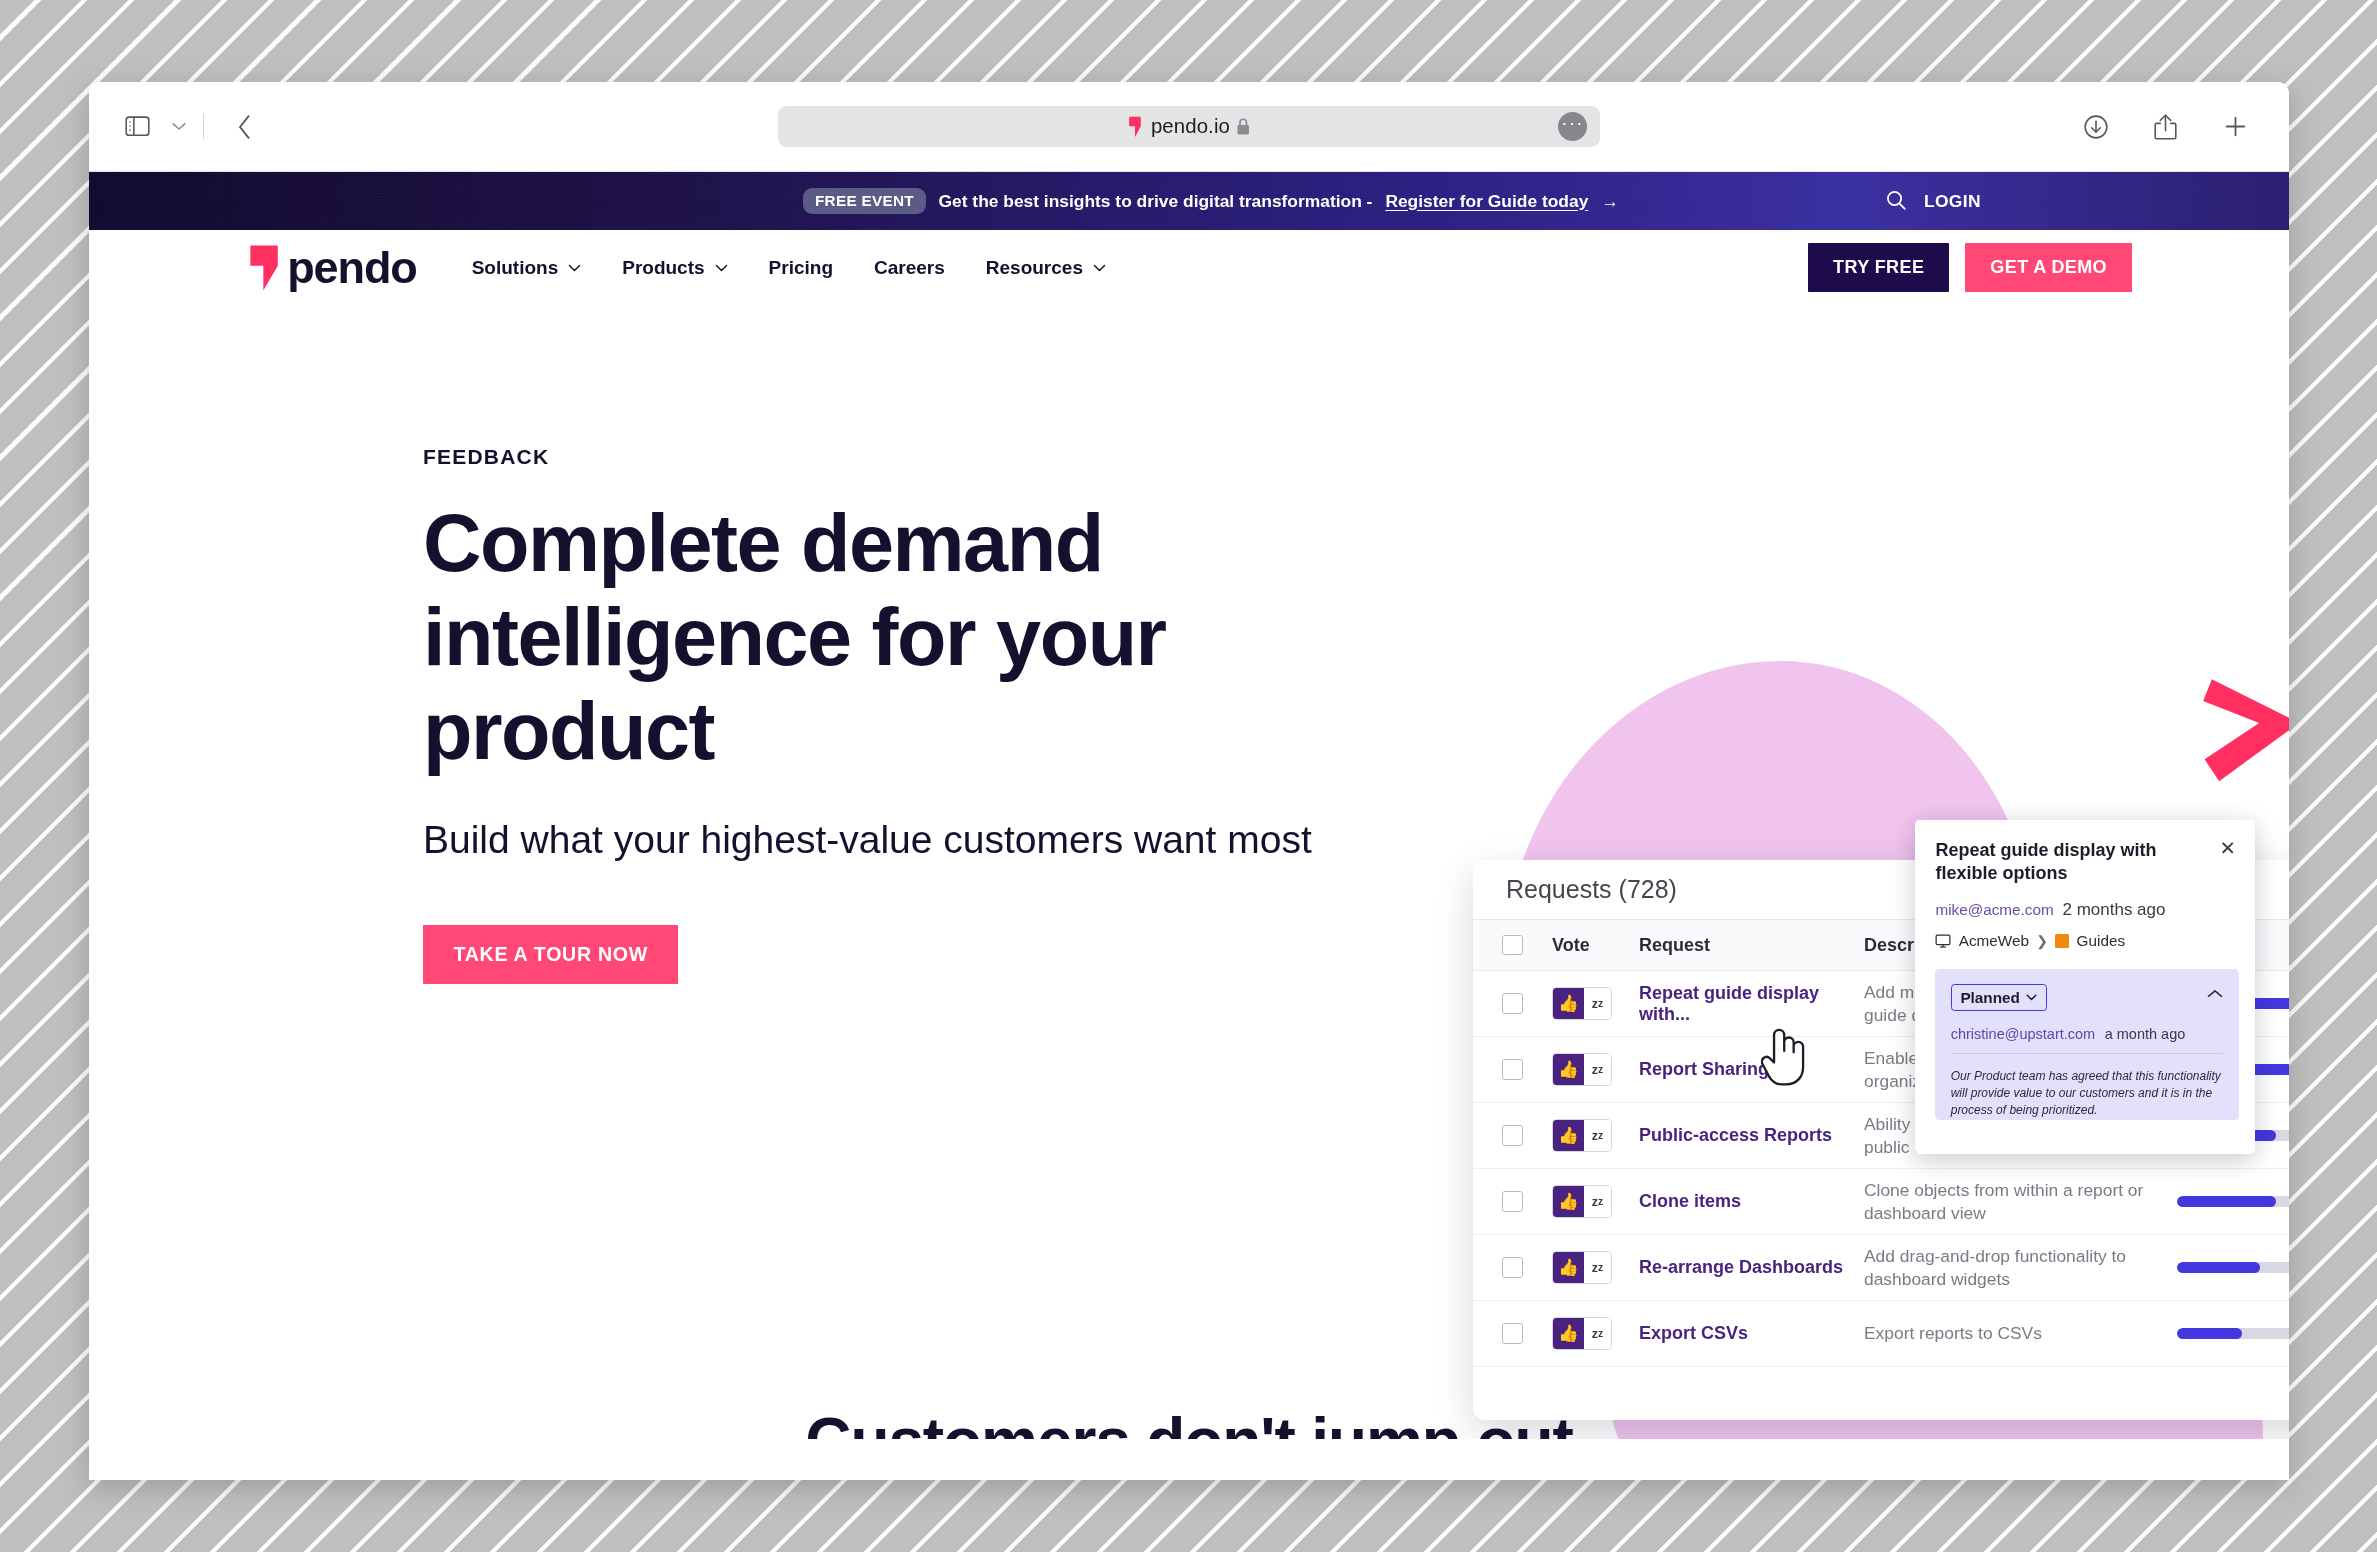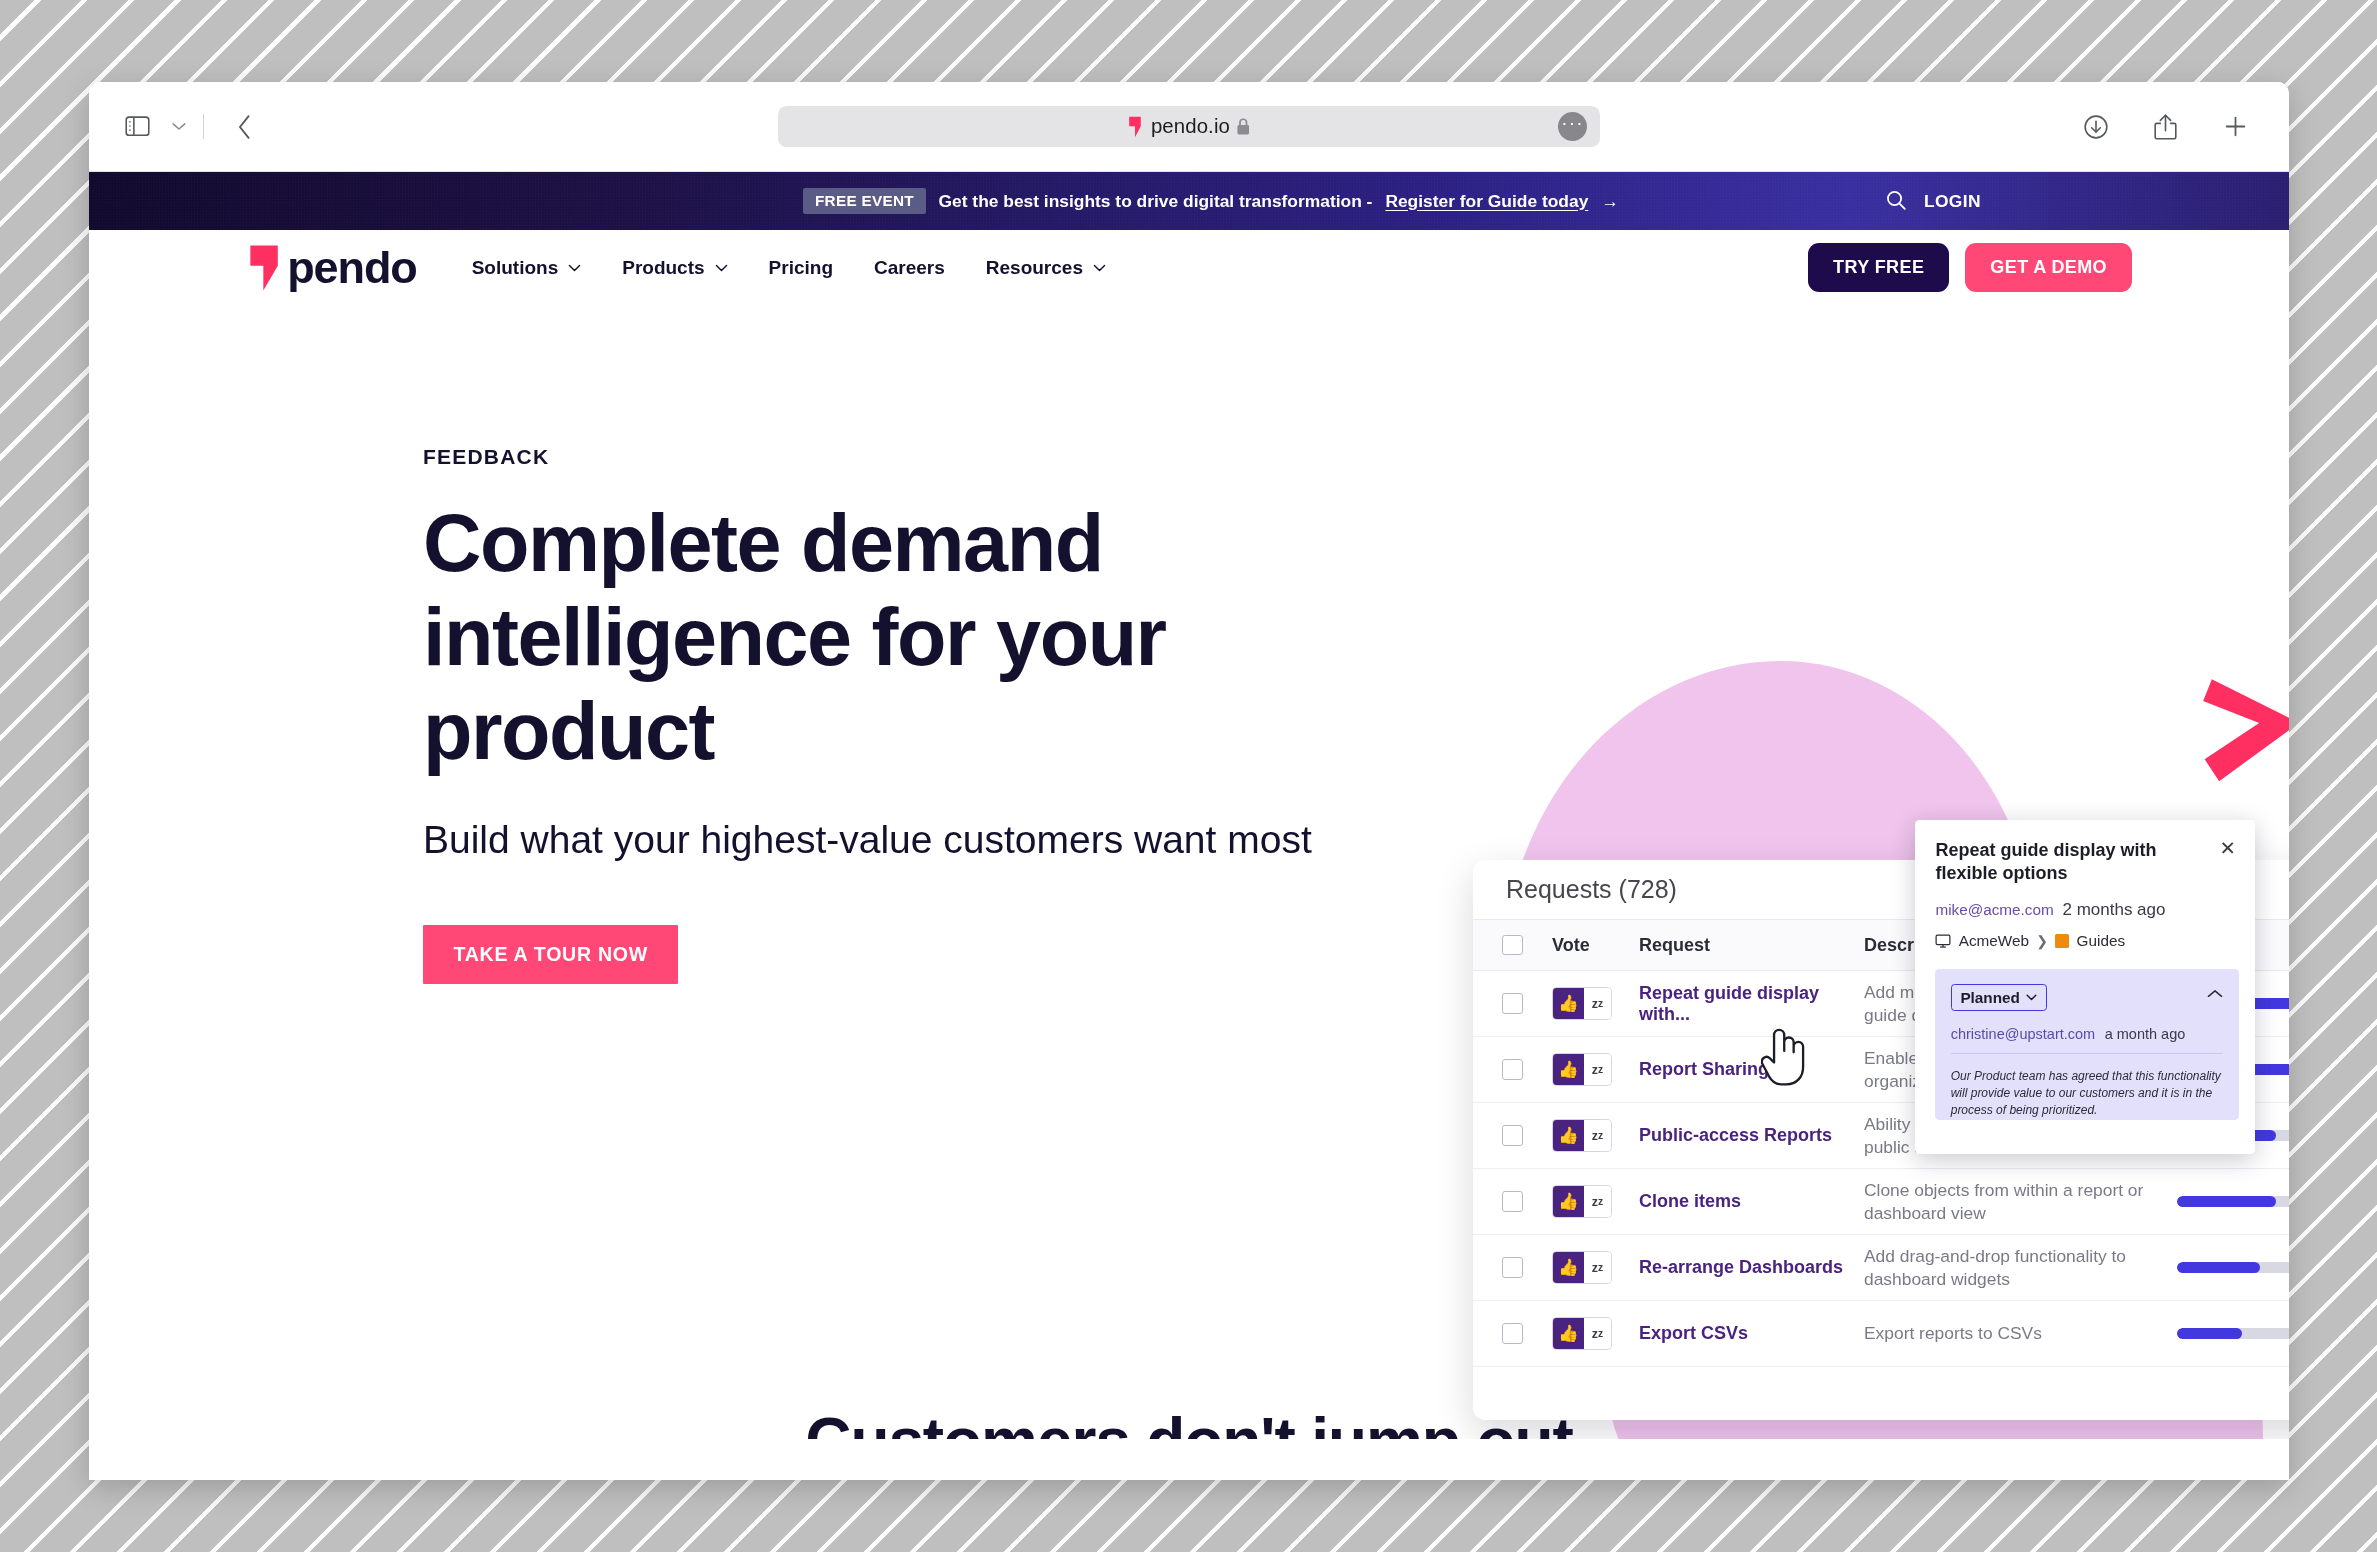--- a/index.html
+++ b/index.html
@@ -90,21 +90,21 @@
     background-size:2.9px 2.9px; pointer-events:none;
   }
   #announce-inner {
     position: absolute; left: 0; right: 0;
     display: flex; align-items: center; justify-content: center; gap: 13px;
     z-index: 2;
   }
   #free-event-badge {
     background: #5b5c86; color: #fff;
     font-size: 15.3px; font-weight: 700; letter-spacing: 0.3px;
-    padding: 4.4px 11.6px; border-radius: 2px; margin-left: 44px;
+    padding: 4.4px 11.6px; border-radius: 9px; margin-left: 44px;
   }
   #announce-text { color: #fff; font-size: 17.4px; font-weight: 700; }
   #announce-link {
     color: #fff; font-size: 17.4px; font-weight: 700;
     text-decoration: underline; text-underline-offset: 2.9px;
   }
   #announce-arrow { color: #fff; font-size: 17.4px; font-weight: 700; }
   #banner-right {
     position: absolute; right: 308px; z-index: 3;
     display: flex; align-items: center; gap: 17.4px; color: #fff;
@@ -121,21 +121,21 @@
   #logo { display: flex; align-items: center; gap: 0; }
   #logo-word { font-size: 45px; font-weight: 700; color: #14112e; letter-spacing: -1.1px; margin-left: 2.2px; }
   #nav-links { display: flex; align-items: center; gap: 41px; margin-left: 55px; }
   .nav-link {
     font-size: 19px; font-weight: 700; color: #14112e;
     display: flex; align-items: center; gap: 10px;
   }
   #nav-cta { position: absolute; right: 157px; display: flex; align-items: center; gap: 16px; }
   .cta {
     font-size: 18px; font-weight: 700; letter-spacing: 0.4px;
-    padding: 14px 25px; border-radius: 11px; color: #fff;
+    padding: 14px 25px; border-radius: 1px; color: #fff;
     white-space: nowrap;
   }
   #cta-try { background: #1e0b4b; }
   #cta-demo { background: #ff4876; }
 
   
   #hero { position: relative; height: 1134px; background: #fff; overflow: hidden; }
 
   
   .blob { position: absolute; background: #f0c4ec; pointer-events: none; }

